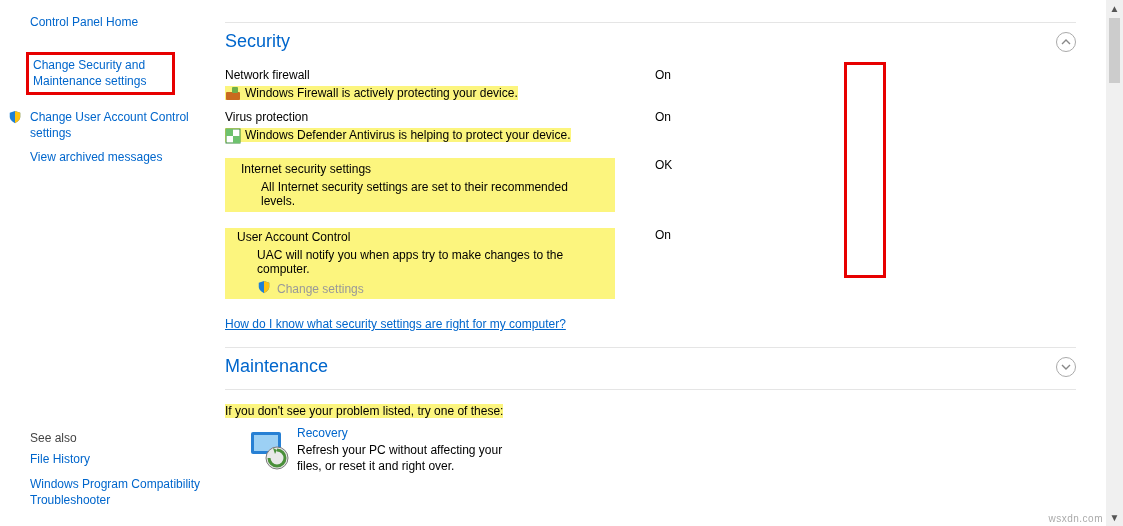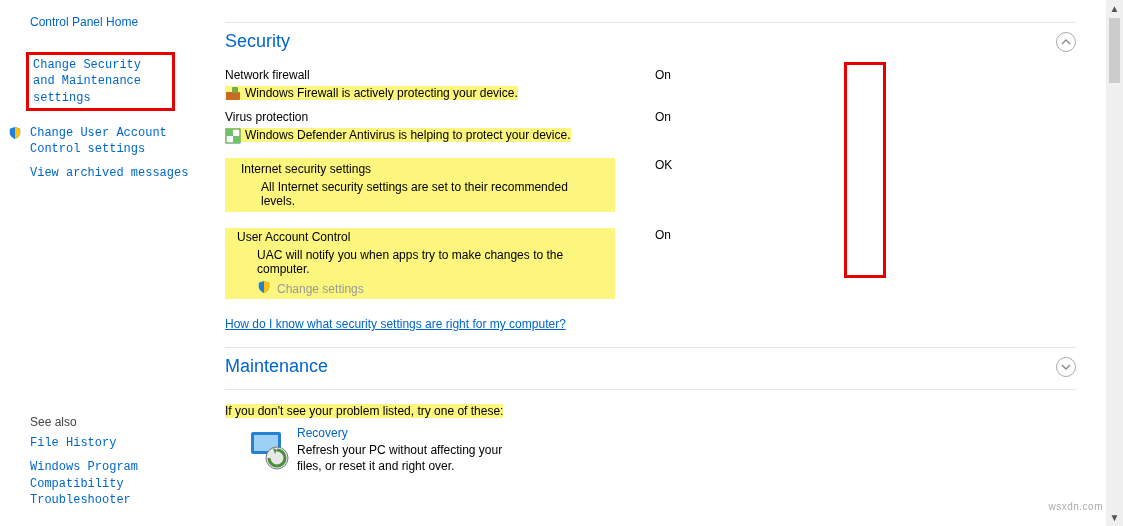--- a/index.html
+++ b/index.html
@@ -34,21 +34,21 @@
   .scroll-space { flex:1; }
   .layout { display: flex; height: 100%; margin-right:17px;}
   .sidebar {
     width: 215px;
     padding: 14px 10px 10px 30px;
     display: flex;
     flex-direction: column;
   }
   .sidebar a { color: #0066cc; text-decoration: none; display: block; line-height: 1.35; cursor:pointer;}
   .cp-home { margin-bottom: 22px; }
-  .link-block { margin-bottom: 8px; position: relative; font-family: Liberation Mono, monospace;}
+  .link-block { margin-bottom: 8px; position: relative;}
   .red-box-1 { border: 3px solid #e70000; padding:2px 4px; margin-left:-4px; margin-right:30px;}
   .shield-mini {
     position:absolute; left:-22px; top:1px; width:14px; height:14px;
   }
   .spacer { flex:1; }
   .see-also-hdr { color:#444; margin-bottom:6px; }
   .content {
     flex: 1;
     padding: 0 30px 0 10px;
   }
@@ -79,21 +79,21 @@
   .uac-block .sec-msg{ padding-left:20px;}
   .uac-change { display:inline-flex; align-items:center; gap:6px; margin-top:4px; padding-left:20px;}
   .uac-change a { color:#999; text-decoration:none;}
   .help-link { display:inline-block; margin-top:18px; margin-bottom:10px; color:#0066cc; text-decoration: underline; cursor:pointer;}
   .footnote { margin:14px 0 8px 0;}
   .recovery-row { display:flex; gap:4px; align-items:flex-start; margin-top:8px; padding-left:20px;}
   .recovery-icon { width:48px; height:48px; flex:none; position:relative;}
   .recovery-text a { color:#0066cc; text-decoration:none; cursor:pointer;}
   .recovery-text .sub{ color:#000; max-width:220px; line-height:1.35; margin-top:2px;}
   .watermark{
-    position:absolute; right:20px; bottom:14px; color:#aaa; font-size:10px; letter-spacing:0.5px;text-align:right;
+    position:absolute; right:20px; bottom:2px; color:#aaa; font-size:10px; letter-spacing:0.5px;text-align:right;
   }
   .iss-block { margin-top:16px;}
   .iss-block .sec-left{ background:#fcf57e; padding:4px 16px;}
 
   
 </style>
 </head>
 <body>
 
 <div class="layout">

